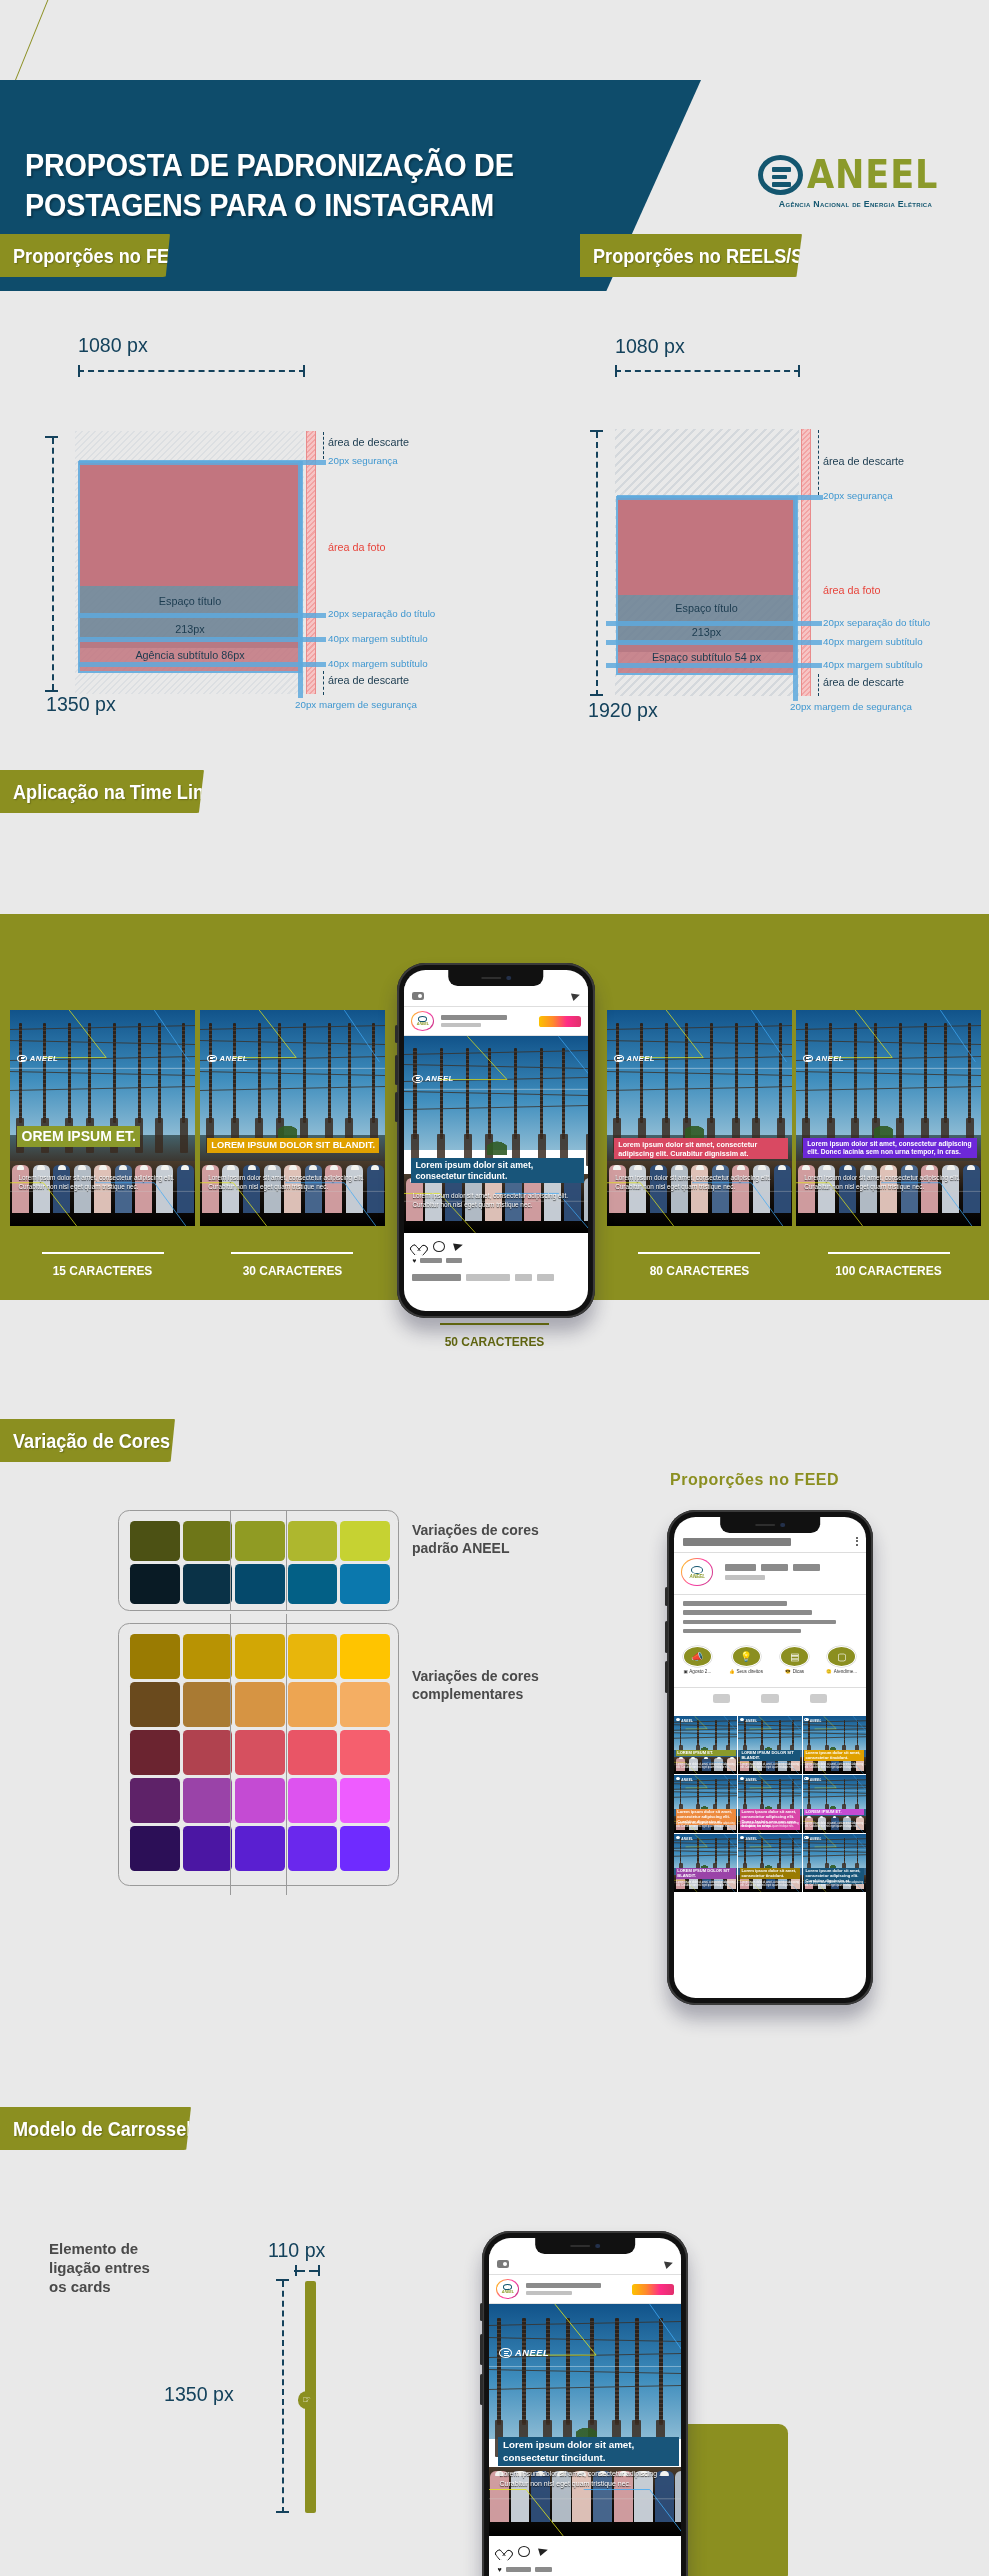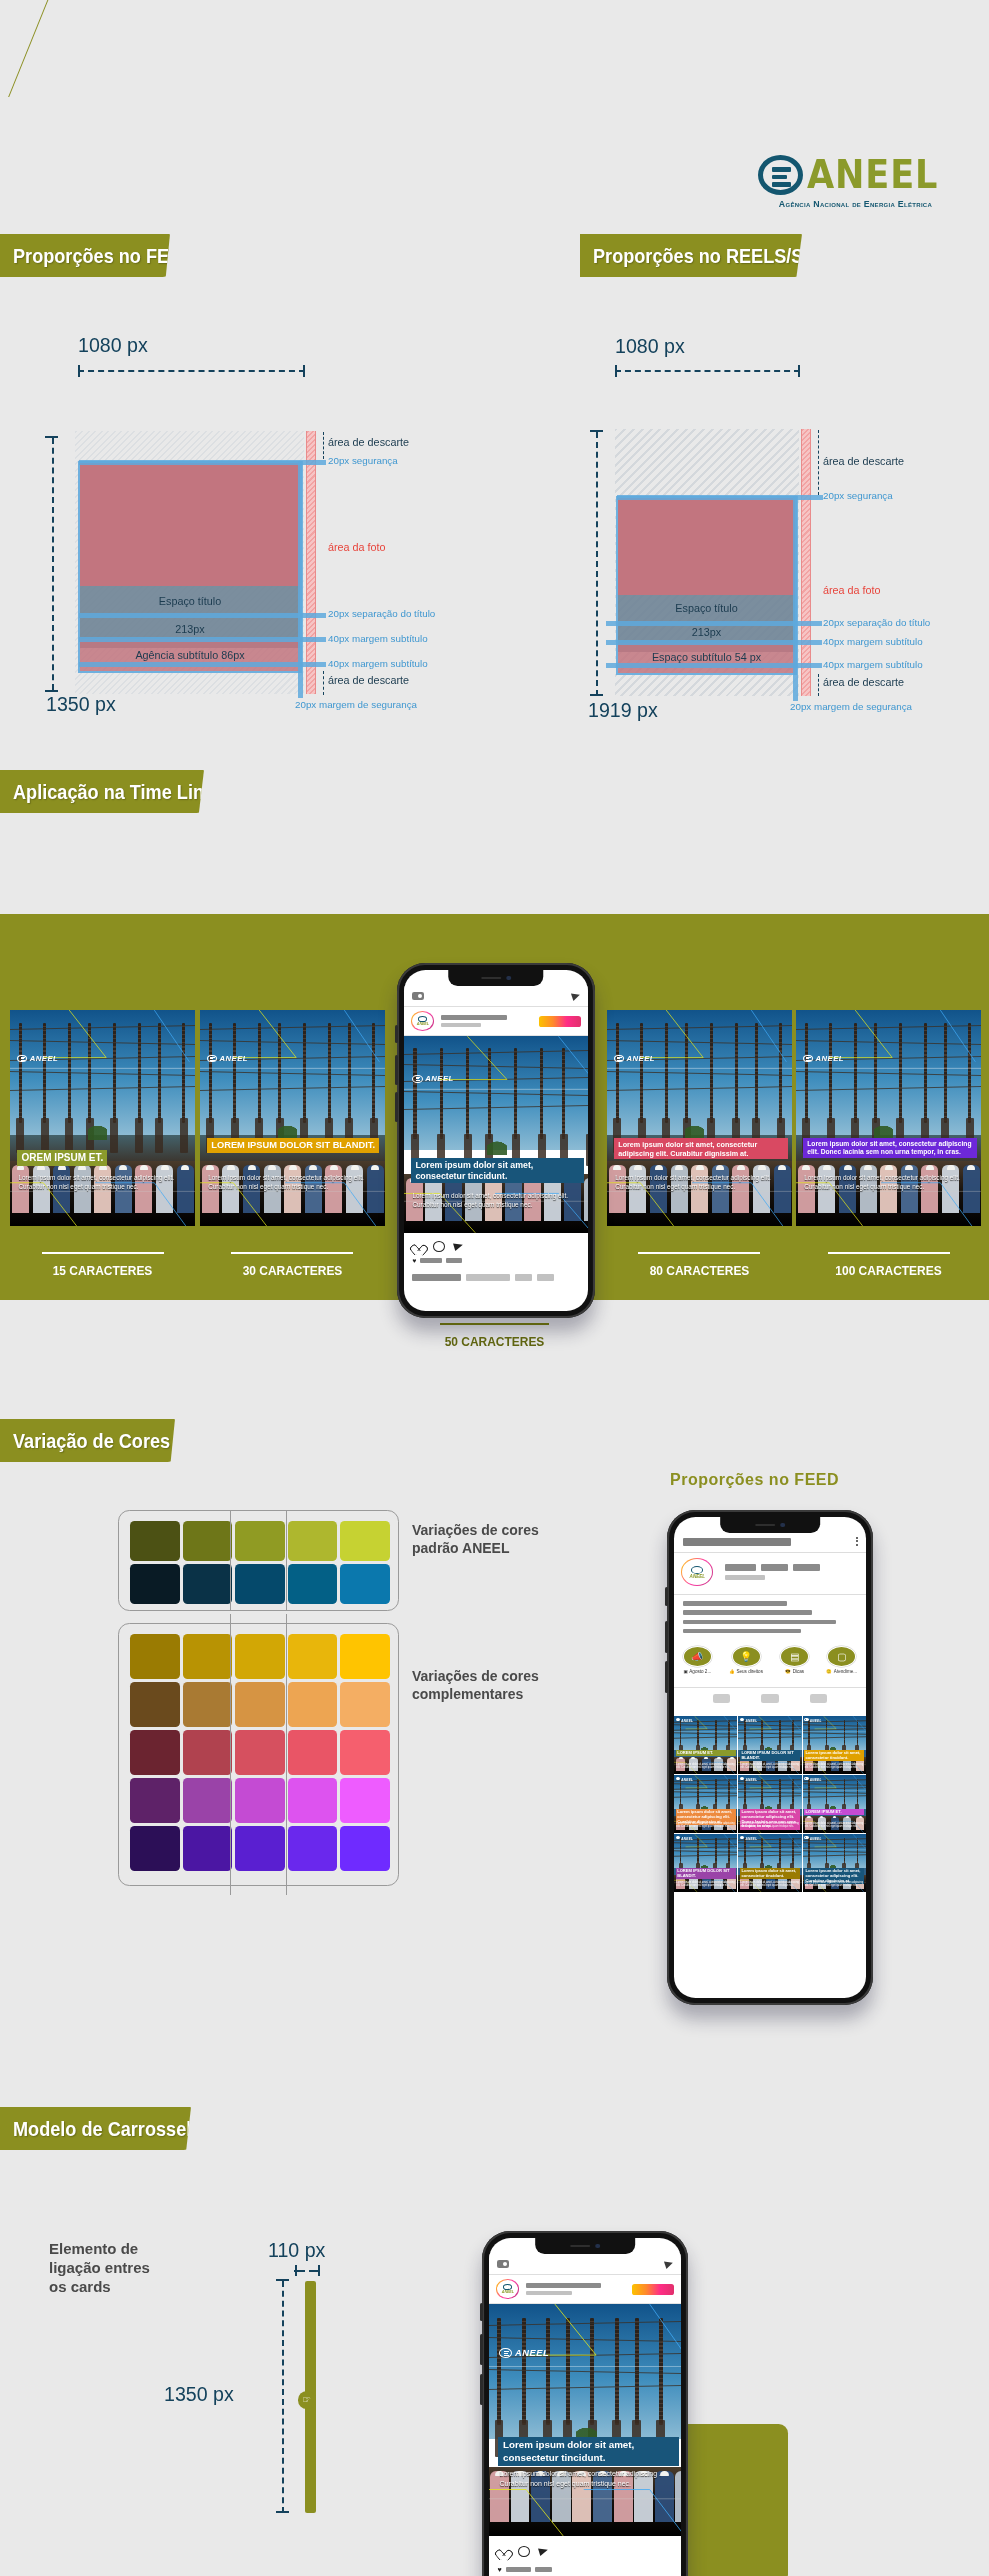--- a/index.html
+++ b/index.html
@@ -288,20 +288,23 @@
     display: flex; align-items: center; justify-content: center;
   }
   .olive-panel { position: absolute; background: #8b8f20; border-radius: 9.3px; }
 </style>
 </head>
 <body>
 
 <div id="page">
 
   <div id="hdr-line-a" class="hdr-line"></div>
+  <div class="hdr-bar">
+    <div class="hdr-title">PROPOSTA DE PADRONIZAÇÃO DE POSTAGENS PARA O INSTAGRAM</div>
+  </div>
   <div class="aneel-logo" id="hdr-logo">
     <div class="aneel-row">
       <div class="aneel-mark">
         <div class="ring"></div>
           <div class="bar b1"></div>
           <div class="bar b2"></div>
           <div class="bar b3"></div>
       </div>
       <div class="aneel-word">ANEEL</div>
     </div>
@@ -371,21 +374,21 @@
     <div class="note-blue" style="left:295px; top:410px;">20px margem de segurança</div>
   </div>
 
   <div class="diagram" id="reels-diagram" style="left:495px; top:289px; width:495px; height:433px;">
 
     <div class="dim-label" style="left:120px; top:46px;">1080 px</div>
     <div class="dim-h" style="left:120px; top:81px; width:185px;"></div>
     <div class="dim-cap" style="left:120px; top:76px; height:12.4px;"></div>
     <div class="dim-cap" style="left:303px; top:76px; height:12.4px;"></div>
 
-    <div class="dim-label" style="left:93px; top:410px;">1919 px</div>
+    <div class="dim-label" style="left:93px; top:410px;">1920 px</div>
     <div class="dim-v" style="left:101px; top:143px; height:264px;"></div>
     <div class="dim-cap-h" style="left:95px; top:141px; width:13.4px;"></div>
     <div class="dim-cap-h" style="left:95px; top:405px; width:13.4px;"></div>
 
     <div class="frame-outer" style="left:120px; top:140px; width:184px; height:267px;
       background: repeating-linear-gradient(135deg,#d4d8dc 0 2.1px,#e9e9e9 2.1px 6.2px);"></div>
     <div class="photo-strip" style="left:306px; top:140px; height:267px;"></div>
 
     <div class="blk-pink" style="left:122px; top:208px; width:179px; height:98px;"></div>
     <div class="blk-grey" style="left:122px; top:306px; width:179px; height:57px; opacity:.9;"></div>
@@ -470,21 +473,21 @@
         </svg>
         <div class="tl-logo" style="top:44px">
           <span style="display:inline-block;position:relative;width:9.7px;height:7.7px;">
             <span style="position:absolute;inset:0;border:1.3px solid #ffffff;border-radius:50%"></span>
             <span style="position:absolute;left:3.2px;top:1.9px;width:4.3px;height:0.8px;background:#ffffff"></span>
             <span style="position:absolute;left:3.2px;top:3.4px;width:3.1px;height:0.8px;background:#ffffff"></span>
             <span style="position:absolute;left:3.2px;top:5px;width:4.3px;height:0.8px;background:#ffffff"></span>
           </span>
           <span>ANEEL</span>
         </div>
-        <div class="tl-title" style="top:140px;background:#8b9a2b;font-size:10px;color:#ffffff">OREM IPSUM ET.</div>
+        <div class="tl-title" style="top:116px;background:#8b9a2b;font-size:14px;color:#ffffff">OREM IPSUM ET.</div>
         <div class="tl-sub" style="top:164px">Lorem ipsum dolor sit amet, consectetur adipiscing elit. Curabitur non nisl eget quam tristique nec.</div>
       </div>
       <div class="tl-card" style="left: 200px; width: 185px;">
         <div class="sky" style="position:absolute;left:0;right:0;top:0;height:58%;background:linear-gradient(180deg,#11538a 0%,#3e8dbd 55%,#8cbbd4 100%)"></div>
         <div class="ground" style="position:absolute;left:0;right:0;bottom:0;height:30%;background:linear-gradient(180deg,#4a3b2c 0%,#15100c 50%,#000 100%)"></div>
         <div style="position:absolute;left:8.5px;top:13px;width:3.1px;height:100px;background:repeating-linear-gradient(180deg,#2b1f16 0 2.6px,#4a372a 2.6px 4.1px);border-radius:1px;opacity:.95"></div>
         <div style="position:absolute;left:6px;top:108px;width:8px;height:35px;background:linear-gradient(180deg,#5b4staticfff,#3a2c21);background:#3a2c21;opacity:.85;border-radius:1px"></div>
         <div style="position:absolute;left:33px;top:13px;width:3.1px;height:100px;background:repeating-linear-gradient(180deg,#2b1f16 0 2.6px,#4a372a 2.6px 4.1px);border-radius:1px;opacity:.95"></div>
         <div style="position:absolute;left:31px;top:108px;width:8px;height:35px;background:linear-gradient(180deg,#5b4staticfff,#3a2c21);background:#3a2c21;opacity:.85;border-radius:1px"></div>
         <div style="position:absolute;left:58px;top:13px;width:3.1px;height:100px;background:repeating-linear-gradient(180deg,#2b1f16 0 2.6px,#4a372a 2.6px 4.1px);border-radius:1px;opacity:.95"></div>

